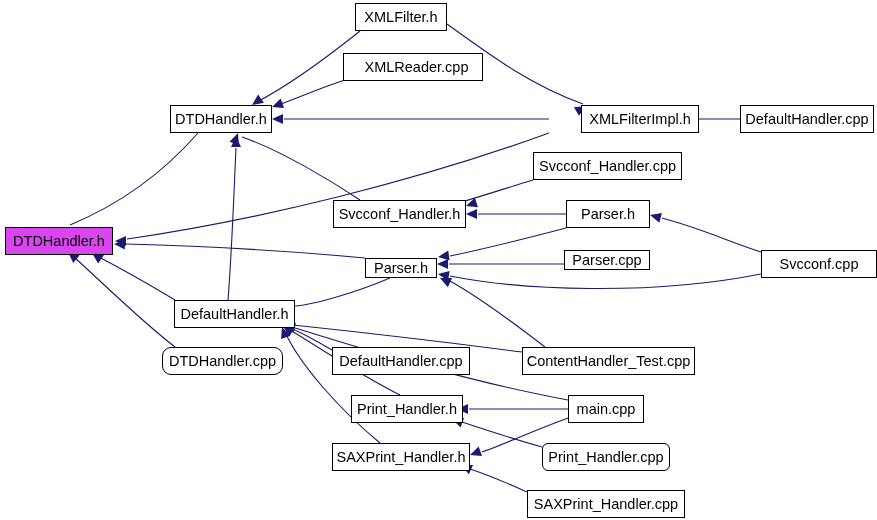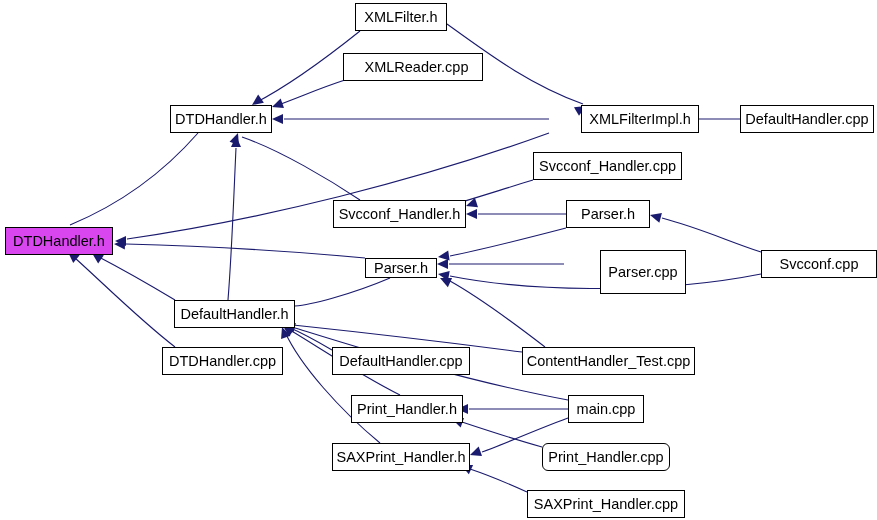--- a/index.html
+++ b/index.html
@@ -198,30 +198,30 @@
       </div>
       <div class="node" style="left: 566px; top: 200px; width: 84px; height: 28px;">
         <span>Parser.h</span>
       </div>
       <div class="node highlight" style="left: 5px; top: 227px; width: 108px; height: 28px;">
         <span>DTDHandler.h</span>
       </div>
       <div class="node" style="left: 365px; top: 258px; width: 72px; height: 20px; align-items: center;">
         <span>Parser.h</span>
       </div>
-      <div class="node" style="left: 564px; top: 250px; width: 86px; height: 44px; margin-left: 36px;">
+      <div class="node" style="left: 564px; top: 250px; width: 86px; height: 20px;">
         <span>Parser.cpp</span>
       </div>
       <div class="node" style="left: 761px; top: 250px; width: 116px; height: 28px;">
         <span>Svcconf.cpp</span>
       </div>
       <div class="node" style="left: 174px; top: 300px; width: 121px; height: 28px;">
         <span>DefaultHandler.h</span>
       </div>
-      <div class="node" style="left: 162px; top: 347px; width: 121px; height: 28px;">
+      <div class="node" style="left: 162px; top: 347px; width: 121px; height: 28px; border-radius: 9px;">
         <span>DTDHandler.cpp</span>
       </div>
       <div class="node" style="left: 332px; top: 347px; width: 138px; height: 28px;">
         <span>DefaultHandler.cpp</span>
       </div>
       <div class="node" style="left: 522px; top: 347px; width: 173px; height: 28px;">
         <span>ContentHandler_Test.cpp</span>
       </div>
       <div class="node" style="left: 345px; top: 395px; width: 112px; height: 28px; margin-left: 6px;">
         <span>Print_Handler.h</span>

